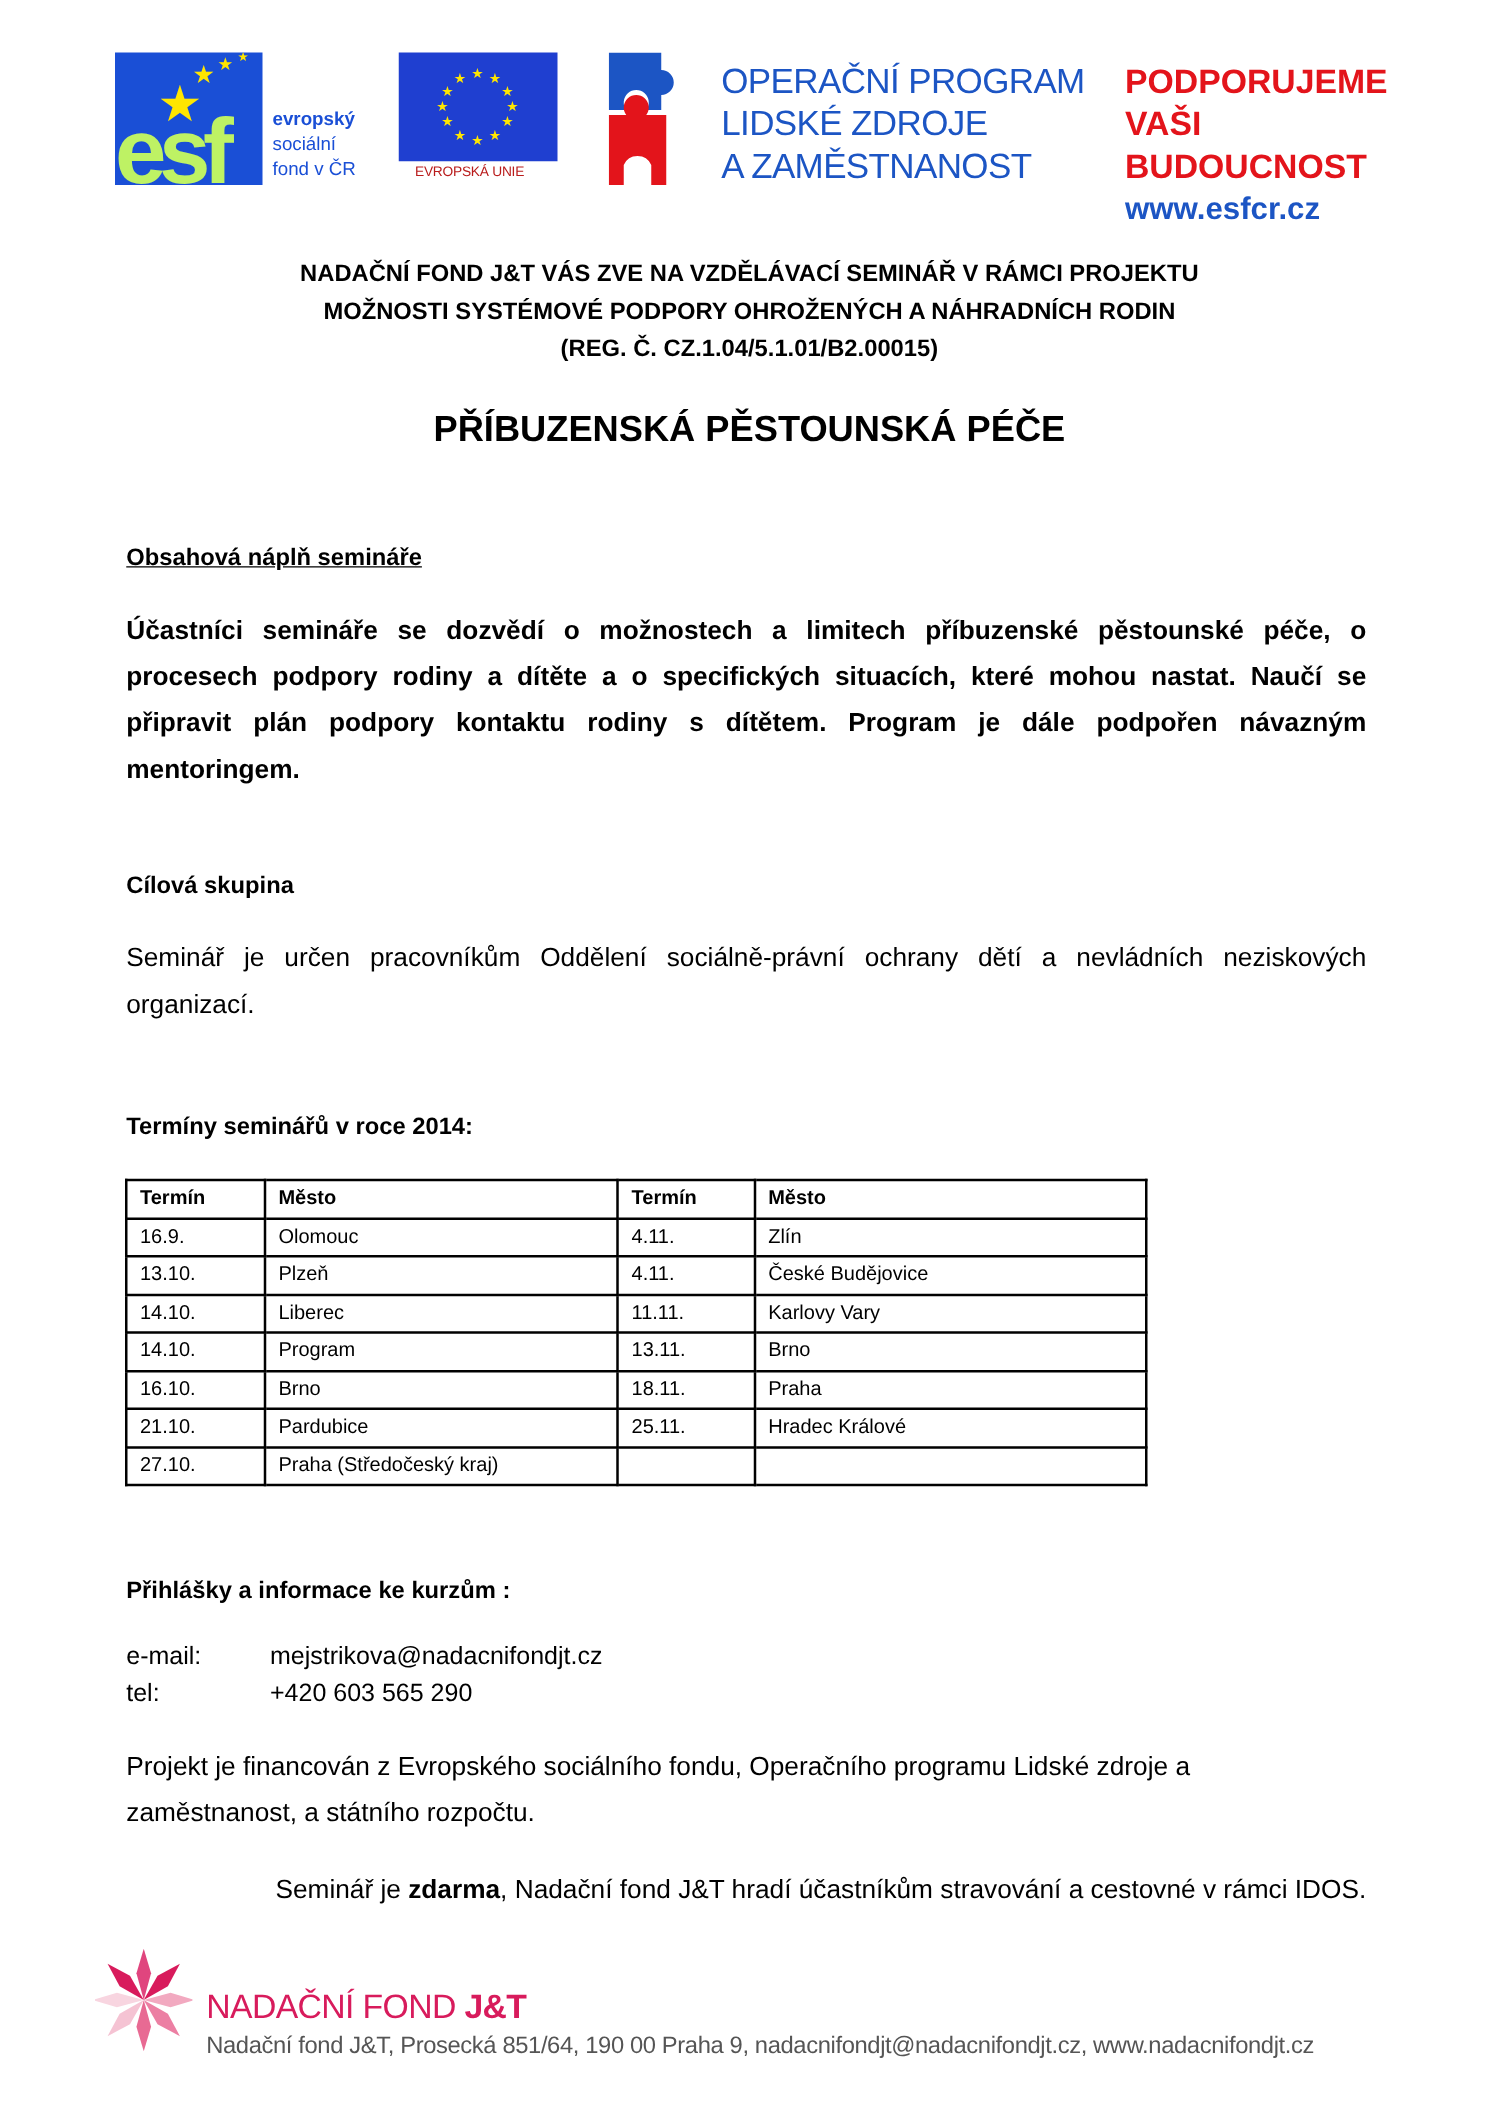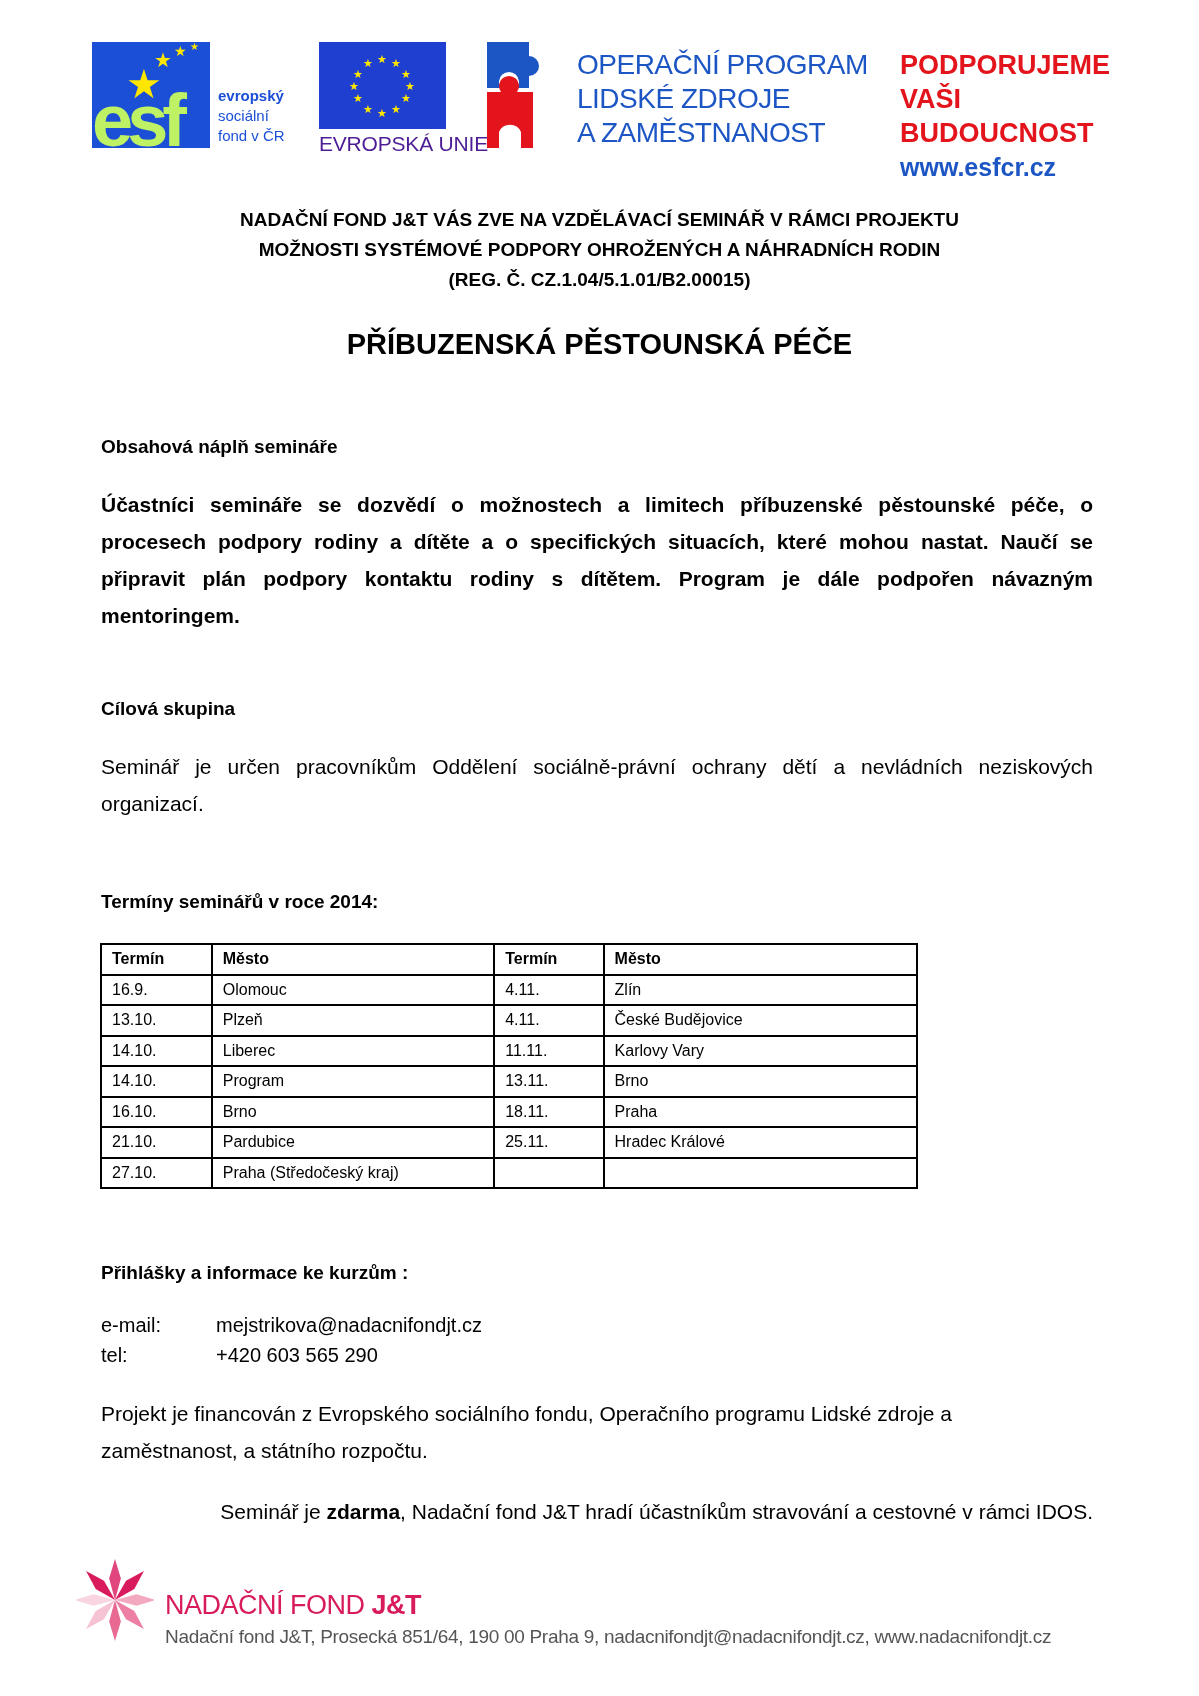--- a/index.html
+++ b/index.html
@@ -8,21 +8,21 @@
 
   
   .logos { position: absolute; top: 42px; left: 92px; width: 1060px; height: 110px; }
   .esf-box { position: absolute; left: 0; top: 0; width: 118px; height: 106px; background: #1a4fd6; overflow: hidden; }
   .esf-letters { position: absolute; left: 0; bottom: -10px; color: #bef264; font-family: "Liberation Sans", sans-serif; font-weight: bold; font-size: 74px; letter-spacing: -6px; line-height: 1; text-align: right; }
   .star { position: absolute; color: #ffe600; line-height: 1; }
   .esf-text { position: absolute; left: 126px; top: 44px; color: #1a4fd6; font-size: 15px; line-height: 20px; }
   .esf-text .b { font-weight: bold; }
   .eu-flag { position: absolute; left: 227px; top: 0; width: 127px; height: 87px; background: #1f3fd0; }
   .eu-star { position: absolute; color: #ffe600; font-size: 11px; line-height: 1; }
-  .eu-text { position: absolute; left: 227px; top: 90px; color: #4c1d95; font-size: 21px; letter-spacing: -0.2px; }
+  .eu-text { position: absolute; left: 240px; top: 90px; color: #b91c1c; font-size: 11px; letter-spacing: -0.2px; }
 
   .op-puzzle { position: absolute; left: 395px; top: 0; width: 75px; height: 106px; }
   .op-text { position: absolute; left: 485px; top: 6px; color: #1c55c4; font-size: 28px; line-height: 34px; letter-spacing: -0.5px; }
   .pod-text { position: absolute; left: 808px; top: 6px; font-size: 27px; line-height: 34px; font-weight: bold; }
   .pod-text .red { color: #e3141b; }
   .pod-text .blue { color: #1c55c4; font-size: 25px; }
 
   
   .invite { position: absolute; top: 205px; left: 0; width: 1199px; text-align: center; font-weight: bold; font-size: 19px; line-height: 30px; }
   .main-title { position: absolute; top: 328px; left: 0; width: 1199px; text-align: center; font-weight: bold; font-size: 29px; }
@@ -95,21 +95,21 @@
   </div>
 </div>
 
 <div class="invite">
   <div>NADAČNÍ FOND J&amp;T VÁS ZVE NA VZDĚLÁVACÍ SEMINÁŘ V RÁMCI PROJEKTU</div>
   <div>MOŽNOSTI SYSTÉMOVÉ PODPORY OHROŽENÝCH A NÁHRADNÍCH RODIN</div>
   <div>(REG. Č. CZ.1.04/5.1.01/B2.00015)</div>
 </div>
 <div class="main-title">PŘÍBUZENSKÁ PĚSTOUNSKÁ PÉČE</div>
 
-<div class="content" style="top:436px;">
+<div class="content" style="top:436px;text-decoration:underline;">
   <div class="h">Obsahová náplň semináře</div>
 </div>
 <div class="content" style="top:486px;font-weight:bold;">
   <div class="p">Účastníci semináře se dozvědí o možnostech a limitech příbuzenské pěstounské péče, o procesech podpory rodiny a dítěte a o specifických situacích, které mohou nastat. Naučí se připravit plán podpory kontaktu rodiny s dítětem. Program je dále podpořen návazným mentoringem.</div>
 </div>
 
 <div class="content" style="top:698px;">
   <div class="h">Cílová skupina</div>
 </div>
 <div class="content" style="top:748px;">

